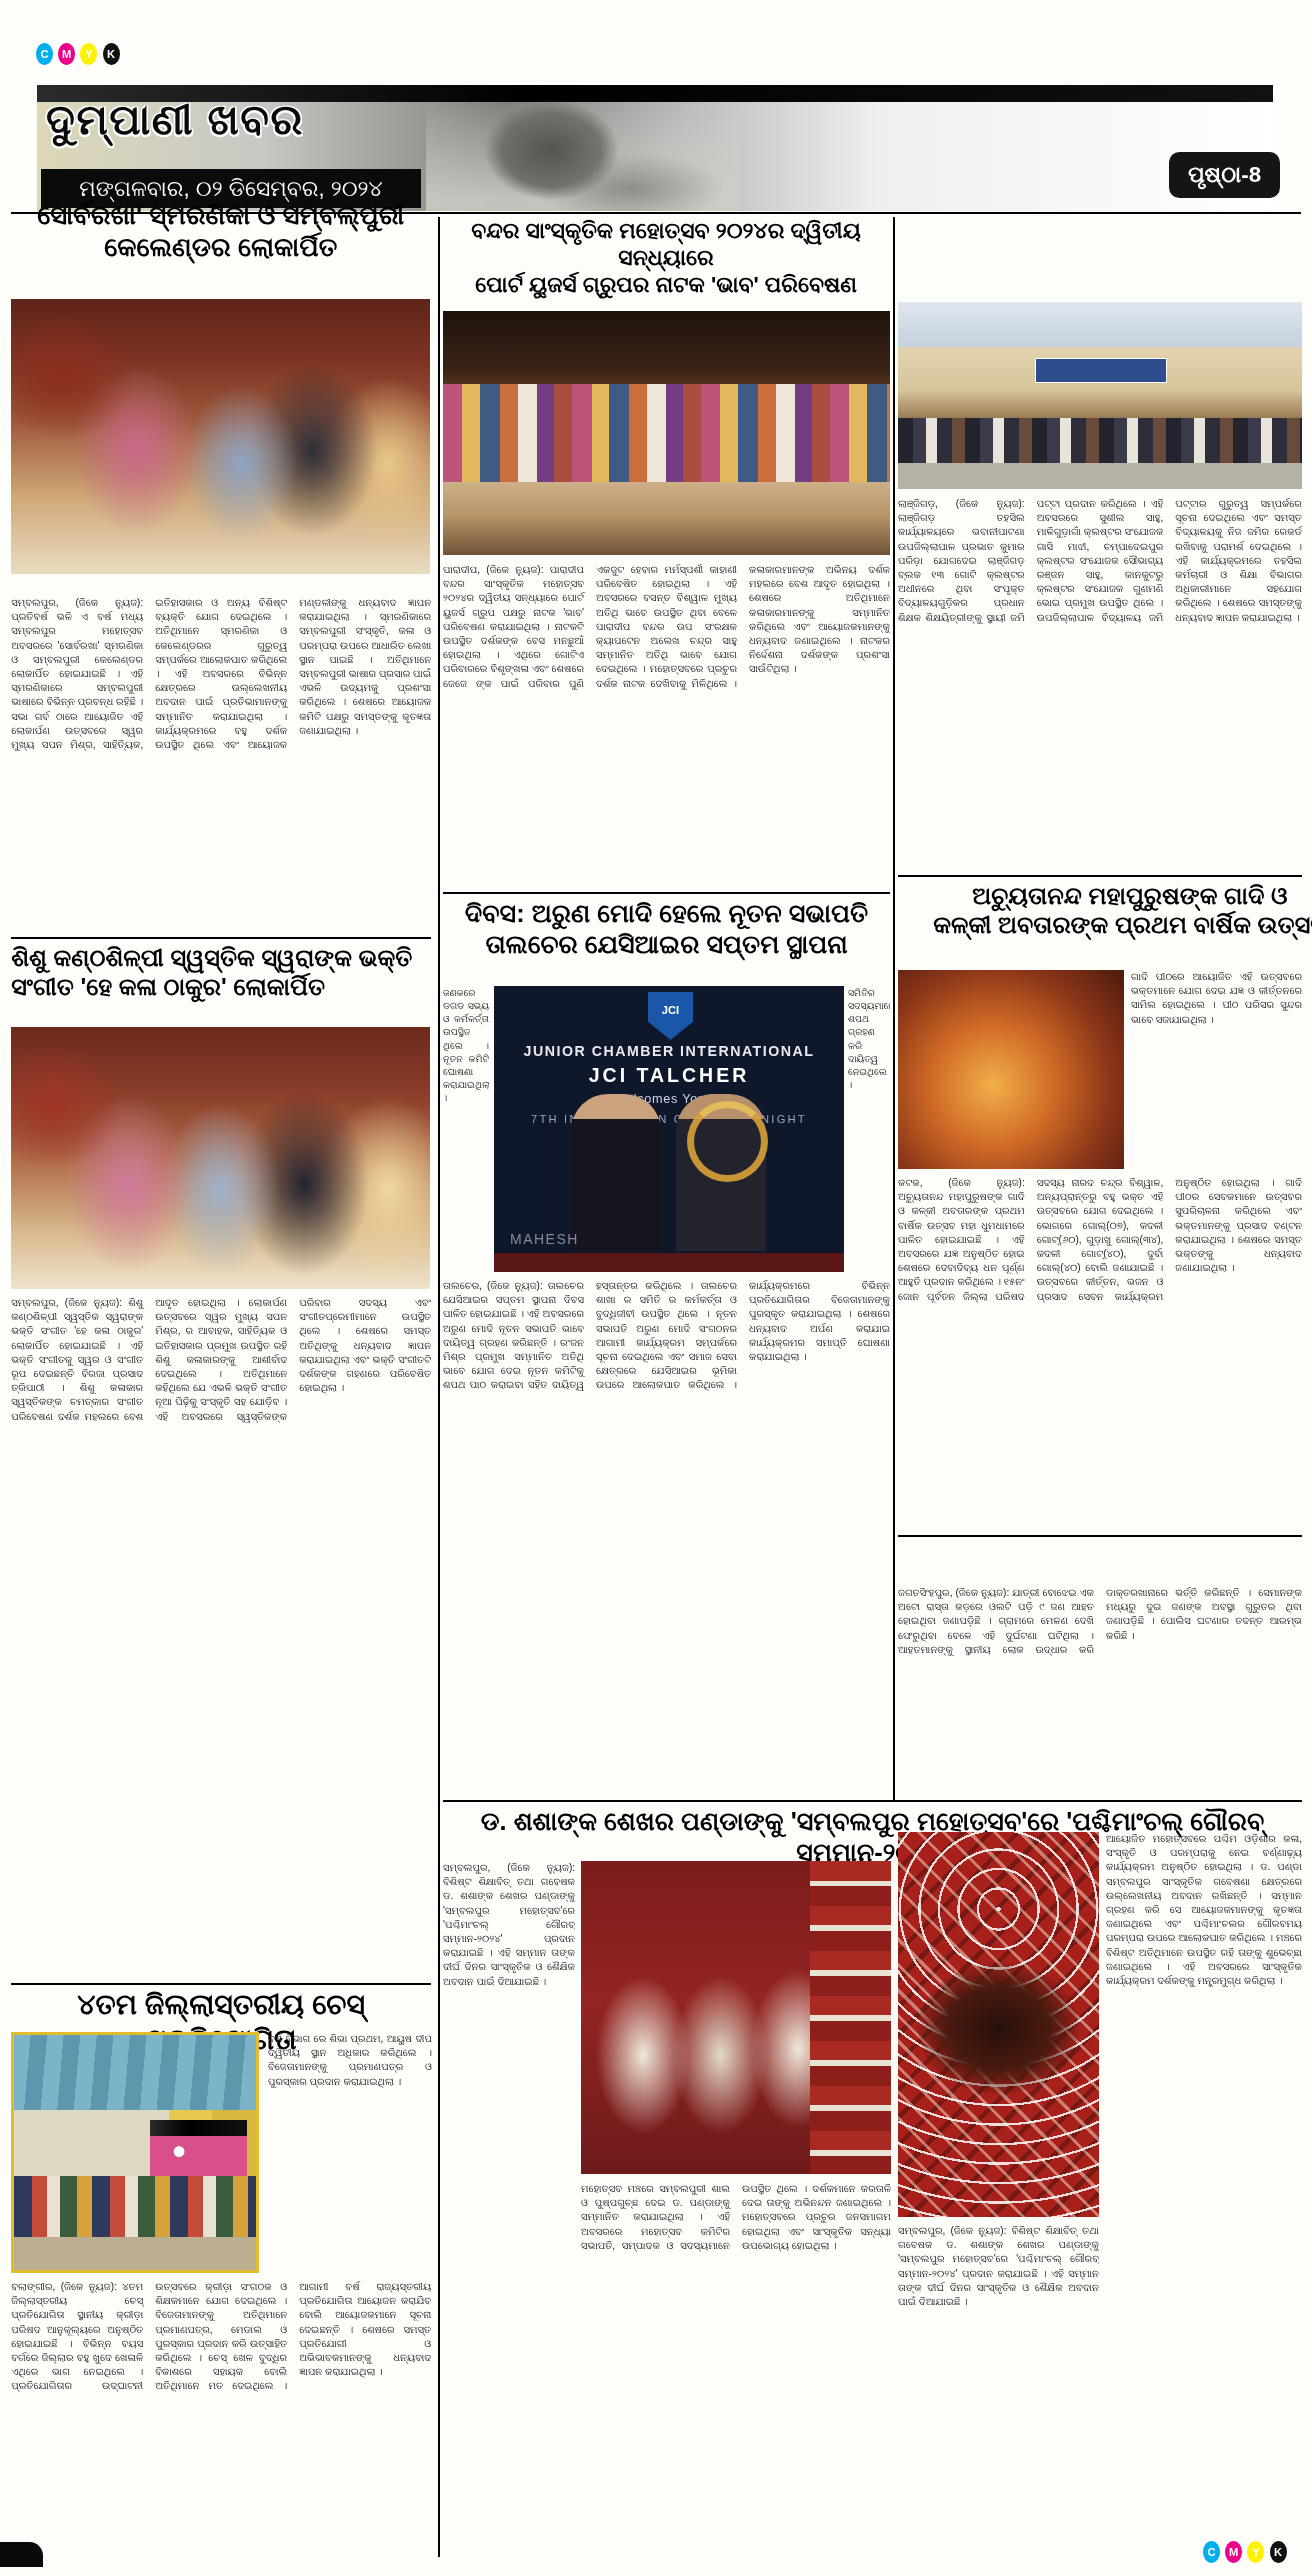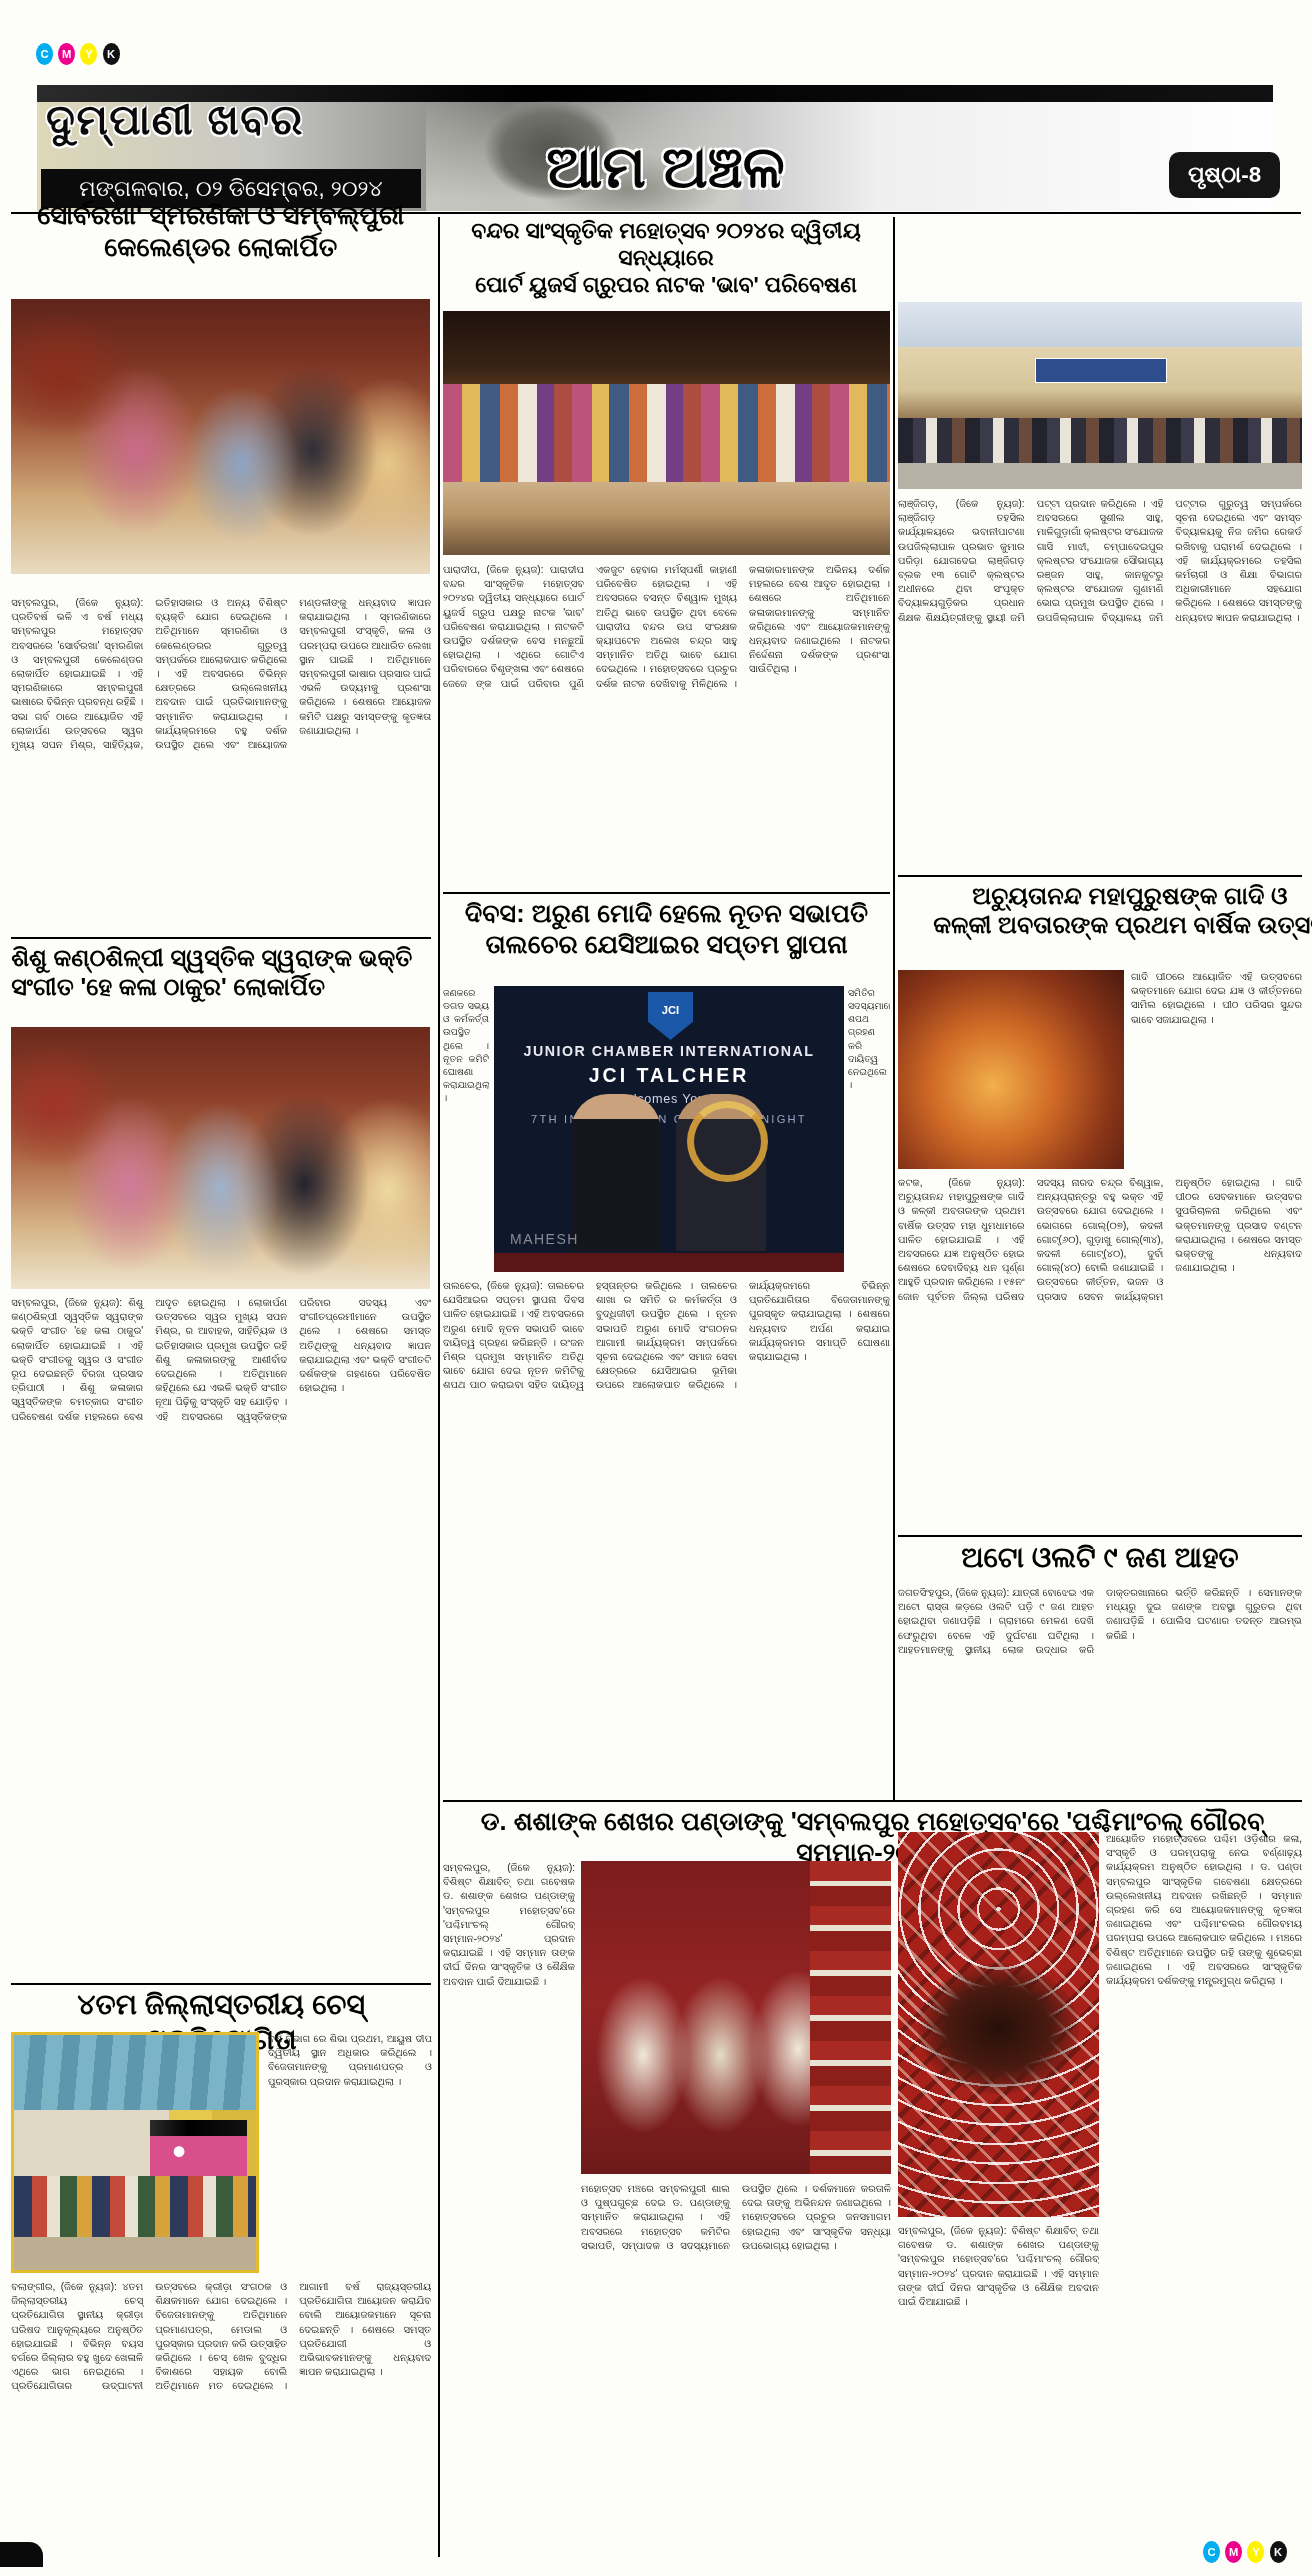--- a/index.html
+++ b/index.html
@@ -126,21 +126,20 @@
 
   <div class="cmyk" style="left:36px;top:43px;">
     <i class="c-c">C</i>
     <i class="c-m">M</i>
     <i class="c-y">Y</i>
     <i class="c-k">K</i>
   </div>
 
   <div class="banner"></div>
   <div class="paper-name">ଦୁମ୍ପାଣୀ ଖବର</div>
-  <div class="section-title">ଆମ ଅଞ୍ଚଳ</div>
   <div class="datebar">ମଙ୍ଗଳବାର, ୦୨ ଡିସେମ୍ବର, ୨୦୨୪</div>
   <div class="pagebadge">ପୃଷ୍ଠା-8</div>
   <div class="rule-h" style="left:11.2px;top:212px;width:1290px;"></div>
 
   <div class="rule-v" style="left:438px;top:217px;height:2340px;"></div>
   <div class="rule-v" style="left:893px;top:217px;height:1583px;"></div>
 
   <div class="headline" style="left:11.2px;top:200px;width:419px;font-size:26px;">
     <div>ସୋର୍ବରଖା' ସ୍ମରଣିକା ଓ ସମ୍ବଲ୍‌ପୁରୀ</div>
     <div>କେଲେଣ୍ଡର ଲୋକାର୍ପିତ</div>
@@ -212,21 +211,20 @@
   <div class="rule-h" style="left:898px;top:875px;width:404px;height:1.5px;"></div>
   <div class="headline" style="left:898px;top:881px;width:404px;font-size:24px;margin-left:30px;">
     <div>ଅଚ୍ୟୁତାନନ୍ଦ ମହାପୁରୁଷଙ୍କ ଗାଦି ଓ</div>
     <div>କଳ୍କୀ ଅବତାରଙ୍କ ପ୍ରଥମ ବାର୍ଷିକ ଉତ୍ସବ</div>
   </div>
   <div class="photo ph-puja" style="left:898px;top:970px;width:226px;height:199px;"></div>
   <div class="bodytext" style="left:1131px;top:970px;width:171px;height:199px;">ଗାଦି ପୀଠରେ ଆୟୋଜିତ ଏହି ଉତ୍ସବରେ ଭକ୍ତମାନେ ଯୋଗ ଦେଇ ଯଜ୍ଞ ଓ କୀର୍ତ୍ତନରେ ସାମିଲ ହୋଇଥିଲେ । ପୀଠ ପରିସର ସୁନ୍ଦର ଭାବେ ସଜାଯାଇଥିଲା ।</div>
   <div class="bodytext cols3" style="left:898px;top:1176px;width:404px;height:355px;">କଟକ, (ଜିକେ ନ୍ୟୁଜ): ଅଚ୍ୟୁତାନନ୍ଦ ମହାପୁରୁଷଙ୍କ ଗାଦି ଓ କଳ୍କୀ ଅବତାରଙ୍କ ପ୍ରଥମ ବାର୍ଷିକ ଉତ୍ସବ ମହା ଧୁମଧାମରେ ପାଳିତ ହୋଇଯାଇଛି । ଏହି ଅବସରରେ ଯଜ୍ଞ ଅନୁଷ୍ଠିତ ହୋଇ ଶେଷରେ ଦେବାଦିବ୍ୟ ଧନ ପୂର୍ଣ୍ଣ ଆହୁତି ପ୍ରଦାନ କରିଥିଲେ । ୧୫ନଂ ଜୋନ ପୂର୍ବତନ ଜିଲ୍ଲା ପରିଷଦ ସଦସ୍ୟ ନାରଦ ଚନ୍ଦ୍ର ବିଶ୍ୱାଳ, ଅନ୍ୟପ୍ରାନ୍ତରୁ ବହୁ ଭକ୍ତ ଏହି ଉତ୍ସବରେ ଯୋଗ ଦେଇଥିଲେ । ଭୋଗରେ ଗୋଲ୍(୦୭), କଦଳୀ ଗୋଟ୍(୬୦), ଗୁଡ଼ାଖୁ ଗୋଲ୍(୩୪), କଦଳୀ ଗୋଟ୍(୪୦), ଦୁର୍ବା ଗୋଲ୍(୪୦) ବୋଲି ଜଣାଯାଇଛି । ଉତ୍ସବରେ କୀର୍ତ୍ତନ, ଭଜନ ଓ ପ୍ରସାଦ ସେବନ କାର୍ଯ୍ୟକ୍ରମ ଅନୁଷ୍ଠିତ ହୋଇଥିଲା । ଗାଦି ପୀଠର ସେବକମାନେ ଉତ୍ସବର ସୁପରିଚାଳନା କରିଥିଲେ ଏବଂ ଭକ୍ତମାନଙ୍କୁ ପ୍ରସାଦ ବଣ୍ଟନ କରାଯାଇଥିଲା । ଶେଷରେ ସମସ୍ତ ଭକ୍ତଙ୍କୁ ଧନ୍ୟବାଦ ଜଣାଯାଇଥିଲା ।</div>
 
   <div class="rule-h" style="left:898px;top:1535px;width:404px;height:1.5px;"></div>
-  <div class="headline" style="left:898px;top:1540px;width:404px;font-size:28.4px;">ଅଟୋ ଓଲଟି ୯ ଜଣ ଆହତ</div>
   <div class="bodytext cols2" style="left:898px;top:1586px;width:404px;height:211px;">ଜଗତସିଂହପୁର, (ଜିକେ ନ୍ୟୁଜ): ଯାତ୍ରୀ ବୋଝେଇ ଏକ ଅଟୋ ରାସ୍ତା କଡ଼ରେ ଓଲଟି ପଡ଼ି ୯ ଜଣ ଆହତ ହୋଇଥିବା ଜଣାପଡ଼ିଛି । ଗ୍ରାମରେ ମେଳଣ ଦେଖି ଫେରୁଥିବା ବେଳେ ଏହି ଦୁର୍ଘଟଣା ଘଟିଥିଲା । ଆହତମାନଙ୍କୁ ସ୍ଥାନୀୟ ଲୋକ ଉଦ୍ଧାର କରି ଡାକ୍ତରଖାନାରେ ଭର୍ତ୍ତି କରିଛନ୍ତି । ସେମାନଙ୍କ ମଧ୍ୟରୁ ଦୁଇ ଜଣଙ୍କ ଅବସ୍ଥା ଗୁରୁତର ଥିବା ଜଣାପଡ଼ିଛି । ପୋଲିସ ଘଟଣାର ତଦନ୍ତ ଆରମ୍ଭ କରିଛି ।</div>
 
   <div class="rule-h" style="left:443px;top:1800px;width:859px;height:1.5px;"></div>
   <div class="headline" style="left:443px;top:1806px;width:859px;font-size:25.4px;">ଡ. ଶଶାଙ୍କ ଶେଖର ପଣ୍ଡାଙ୍କୁ 'ସମ୍ବଲପୁର ମହୋତ୍ସବ'ରେ 'ପଶ୍ଚିମାଂଚଲ୍ ଗୌରବ୍ ସମ୍ମାନ-୨୦୨୪'</div>
 
   <div class="bodytext" style="left:443px;top:1861px;width:132px;height:696px;">ସମ୍ବଲପୁର, (ଜିକେ ନ୍ୟୁଜ): ବିଶିଷ୍ଟ ଶିକ୍ଷାବିତ୍ ତଥା ଗବେଷକ ଡ. ଶଶାଙ୍କ ଶେଖର ପଣ୍ଡାଙ୍କୁ 'ସମ୍ବଲପୁର ମହୋତ୍ସବ'ରେ 'ପଶ୍ଚିମାଂଚଲ୍ ଗୌରବ୍ ସମ୍ମାନ-୨୦୨୪' ପ୍ରଦାନ କରାଯାଇଛି । ଏହି ସମ୍ମାନ ତାଙ୍କ ଦୀର୍ଘ ଦିନର ସାଂସ୍କୃତିକ ଓ ଶୈକ୍ଷିକ ଅବଦାନ ପାଇଁ ଦିଆଯାଇଛି ।</div>
   <div class="photo ph-greet" style="left:581px;top:1861px;width:310px;height:313px;">
     <div class="pat"></div>
   </div>
   <div class="photo ph-ikat" style="left:898px;top:1832px;width:201px;height:385px;">

